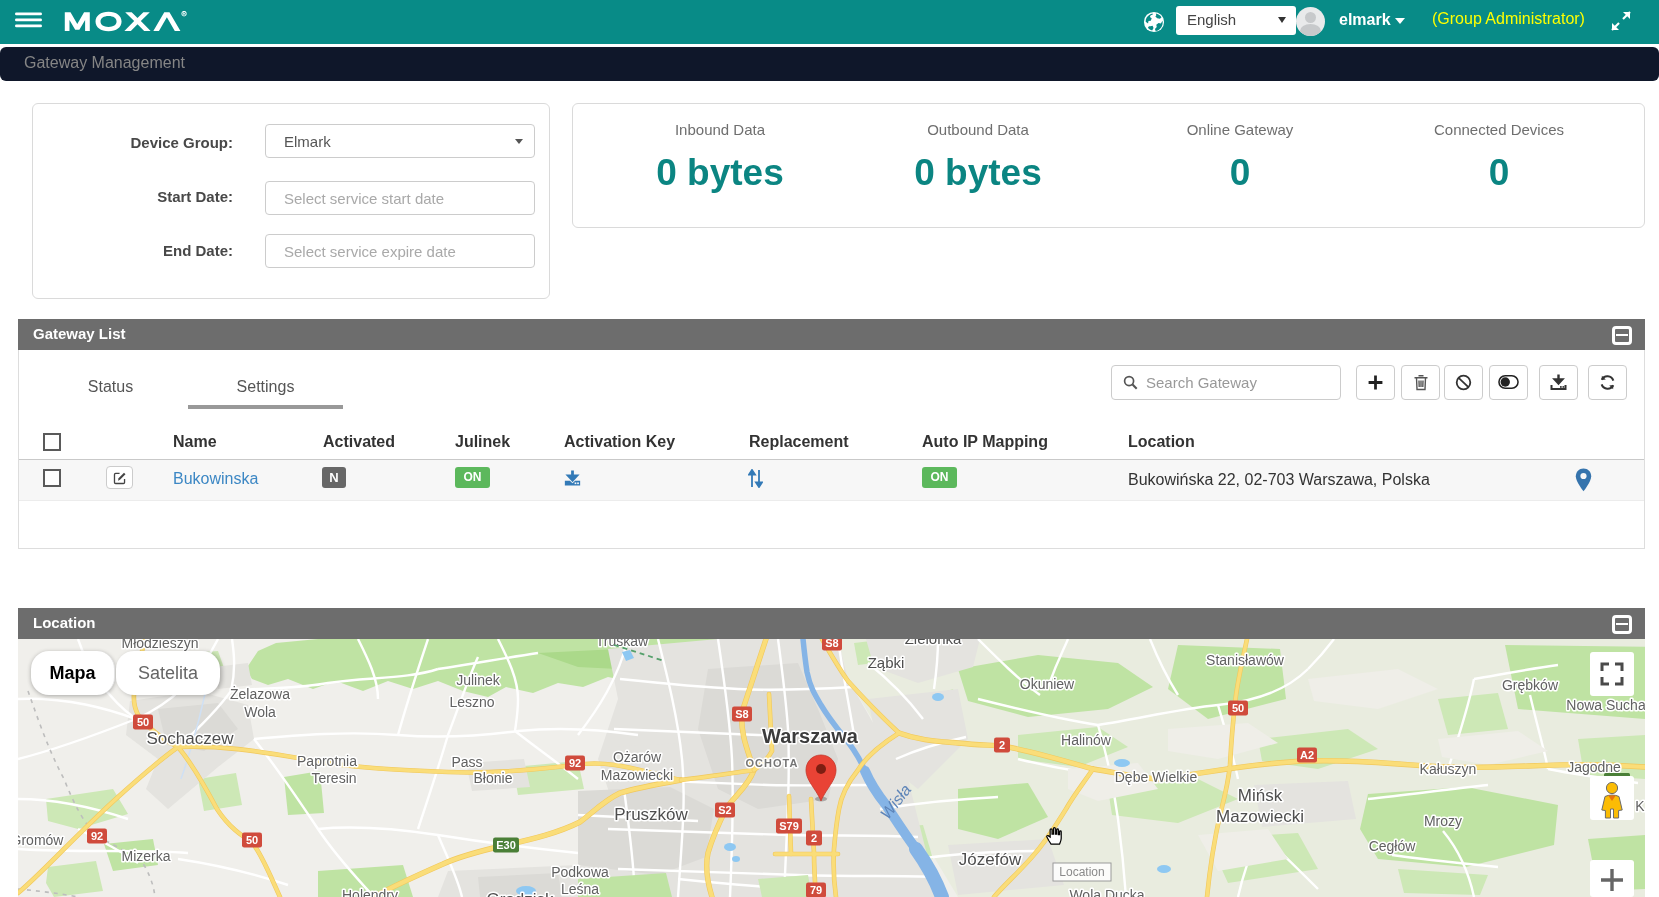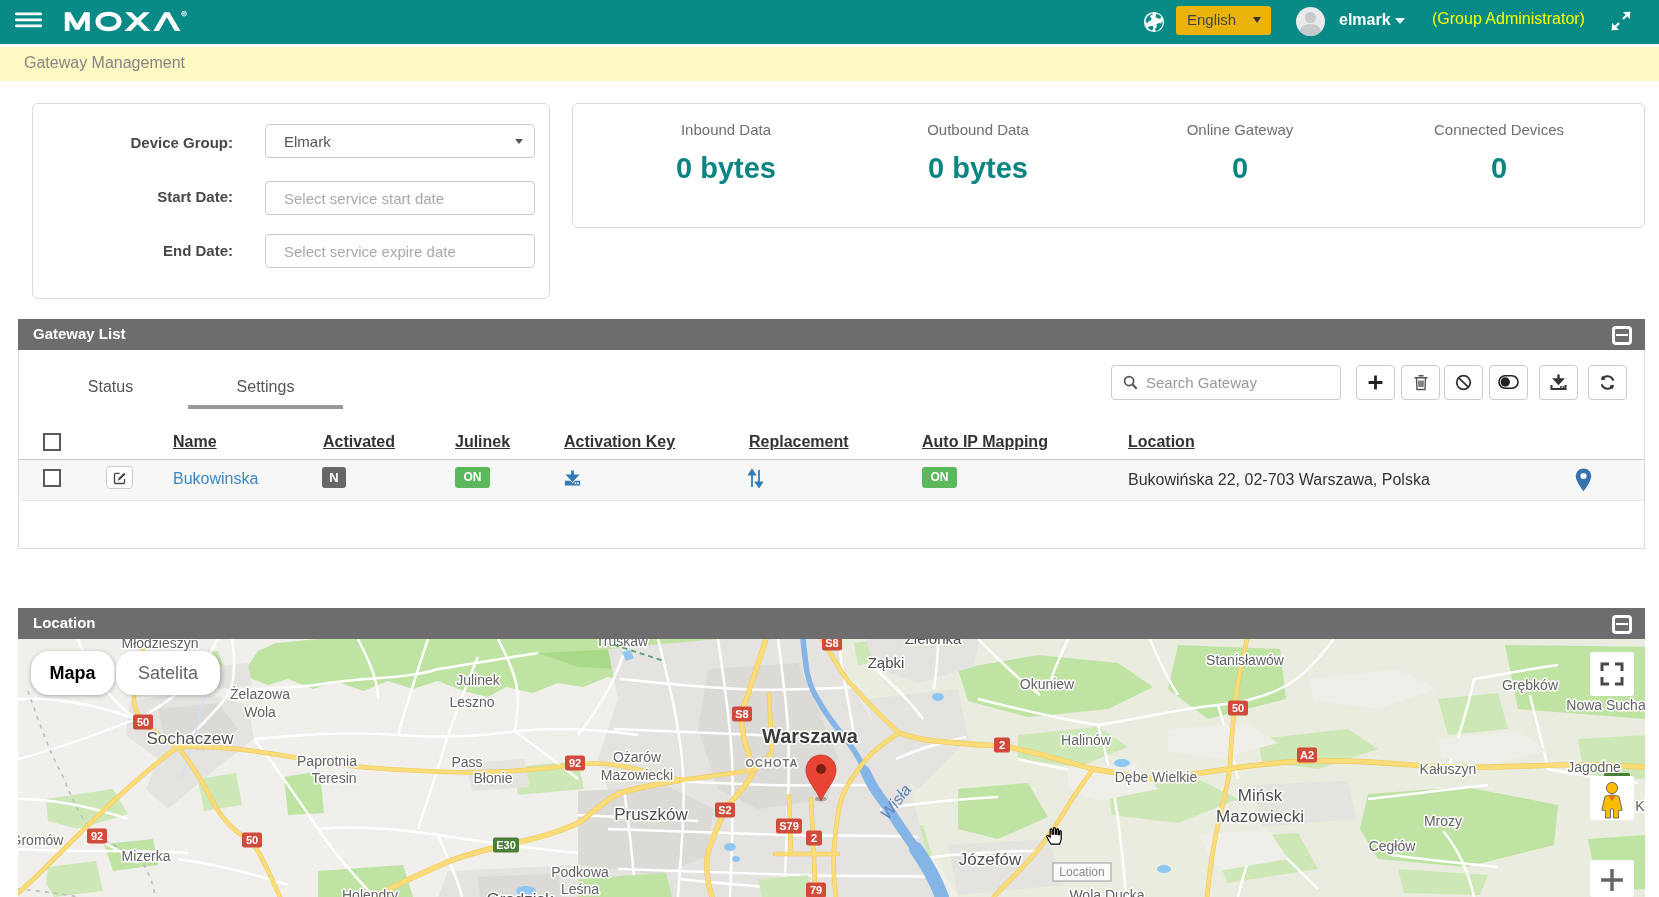--- a/index.html
+++ b/index.html
@@ -3,36 +3,36 @@
 <meta charset="utf-8">
 <style>
 * { margin:0; padding:0; box-sizing:border-box; }
 html,body { width:1659px; height:897px; overflow:hidden; background:#fff;
   font-family:"Liberation Sans", sans-serif; }
 #page { position:relative; width:1659px; height:897px; overflow:hidden; }
 .abs { position:absolute; }
 
 
 #hdr { left:0; top:0; width:1659px; height:44px; background:#088b87; }
-#crumb { left:0; top:47px; width:1659px; height:34px; background:#fef9c3; }
+#crumb { left:0; top:47px; width:1659px; height:34px; background:#0f172a;border-radius:6px; }
 #crumb span { position:absolute; left:24px; top:7px; font-size:16px; color:#858585; }
 
 
 .card { background:#fff; border:1px solid #dadada; border-radius:6px; }
 #filtercard { left:32px; top:103px; width:518px; height:196px; }
 .flabel { position:absolute; width:200px; text-align:right; font-weight:bold;
   font-size:15px; color:#484848; }
 .finput { position:absolute; left:232px; width:270px; height:34px;
   border:1px solid #ccc; border-radius:4px; background:#fff;
   font-size:15px; color:#555; padding-left:18px; display:flex; align-items:center; }
 .ph { color:#a9a9a9; }
 #statcard { left:572px; top:103px; width:1073px; height:125px; }
 .stat { position:absolute; top:0; width:268px; height:125px; text-align:center; }
 .stat .sl { margin-top:17px; font-size:15px; color:#6f6f6f; }
-.stat .sv { margin-top:14px; font-size:29px; font-weight:bold; color:#0b8582; }
+.stat .sv { margin-top:14px; font-size:37px; font-weight:bold; color:#0b8582; }
 
 
 .phead { position:absolute; left:18px; width:1627px; height:31px; background:#6d6d6d; }
 .phead .ptitle { position:absolute; left:15px; top:6px; color:#fff; font-weight:bold; font-size:15px; }
 .collapse-ic { position:absolute; right:13px; top:7px; width:20px; height:19px;
   border:3px solid #fff; border-radius:4px; }
 .collapse-ic:after { content:""; position:absolute; left:1px; right:1px; top:5px;
   border-top:2.5px solid #fff; }
 #gwbody { left:18px; top:350px; width:1627px; height:199px; background:#fff;
   border:1px solid #ddd; border-top:none; }
@@ -44,21 +44,21 @@
 
 #search { position:absolute; left:1092px; top:15px; width:230px; height:35px;
   border:1px solid #ccc; border-radius:4px; }
 #search svg { position:absolute; left:11px; top:9px; }
 #search span { position:absolute; left:34px; top:8px; font-size:15px; color:#999; }
 .tbtn { position:absolute; top:15px; width:39px; height:35px; background:#fff;
   border:1px solid #ccc; border-radius:4px; text-align:center; }
 .tbtn svg { margin-top:8px; }
 
 
-.th { position:absolute; top:83px; font-size:16px; font-weight:bold; color:#333;text-decoration:underline; }
+.th { position:absolute; top:83px; font-size:16px; font-weight:bold; color:#333; }
 #thline { position:absolute; left:0px; top:109px; width:1625px; height:1px; background:#c9c9c9; }
 #row { position:absolute; left:0px; top:110px; width:1625px; height:41px; background:#f7f7f7;
   border-bottom:1px solid #ececec; }
 .cb { position:absolute; width:18px; height:18px; border:2px solid #5a5a5a; background:#fff; }
 .badge { position:absolute; top:7px; height:21px; border-radius:3px; color:#fff;
   font-weight:bold; font-size:13px; text-align:center; line-height:21px; }
 #editbtn { position:absolute; left:87px; top:6px; width:27px; height:23px; background:#fff;
   border:1px solid #ccc; border-radius:4px; text-align:center; }
 
 
@@ -384,21 +384,21 @@
       <circle cx="114.5" cy="4.5" r="2.2" fill="none" stroke="#fff" stroke-width="0.8"></circle>
       <text x="114.5" y="6.2" font-size="4.4" fill="#fff" text-anchor="middle" font-weight="bold">R</text>
     </svg>
     <svg class="abs" style="left:1143px;top:11px;" width="22" height="22" viewBox="0 0 24 24">
       <circle cx="12" cy="12" r="11" fill="#fff"></circle>
       <path fill="#088b87" d="M10.5,2.6 C7.8,3.2 5.4,4.9 4,7.2 C3.2,8.6 2.8,10.2 2.9,11.8 L5.5,13.5 L6,11 L8.5,10.5 L9.5,8 L7.5,6.5 L8.5,4.5 L10.5,4 Z"></path>
       <path fill="#088b87" d="M14,2.7 C16.5,3.2 18.7,4.6 20.2,6.7 L18.5,8.5 L15.5,8 L13.5,6 L14.5,4.5 Z"></path>
       <path fill="#088b87" d="M21.3,10.5 C21.8,13 21.3,15.7 19.8,17.9 C18.4,20 16.2,21.4 13.8,21.9 L13,19.5 L15,17.5 L14.5,15 L17,13 L19.5,13.5 Z"></path>
       <path fill="#088b87" d="M8,16.5 L10.5,16 L11.5,18.5 L10,21.3 C8.2,20.7 6.6,19.6 5.4,18.2 L6.5,16.5 Z"></path>
     </svg>
-    <div class="abs" style="left:1176px;top:6px;width:95px;height:29px;background:#eab308;border-radius:3px;">
+    <div class="abs" style="left:1176px;top:6px;width:120px;height:29px;background:#ffffff;border-radius:3px;">
       <span style="position:absolute;left:11px;top:5px;font-size:15px;color:#444;">English</span>
       <span style="position:absolute;right:10px;top:11px;width:0;height:0;border-left:4.5px solid transparent;border-right:4.5px solid transparent;border-top:6px solid #333;"></span>
     </div>
     <div class="abs" style="left:1296px;top:7px;width:29px;height:29px;border-radius:50%;background:#e9eaeb;overflow:hidden;">
       <div style="position:absolute;left:9px;top:5px;width:11px;height:11px;border-radius:50%;background:#c7c9cb;"></div>
       <div style="position:absolute;left:4px;top:17px;width:21px;height:14px;border-radius:50% 50% 0 0;background:#c7c9cb;"></div>
     </div>
     <span class="abs" style="left:1339px;top:11px;color:#fff;font-weight:bold;font-size:16px;">elmark</span>
     <span class="abs" style="left:1395px;top:18px;width:0;height:0;border-left:5px solid transparent;border-right:5px solid transparent;border-top:6px solid #fff;"></span>
     <span class="abs" style="left:1432px;top:10px;color:#ffff00;font-size:16px;">(Group Administrator)</span>
@@ -422,21 +422,21 @@
     <div class="finput" style="top:77px;">
         <span class="ph">Select service start date</span>
       </div>
     <div class="flabel" style="top:138px;">End Date:</div>
     <div class="finput" style="top:130px;">
         <span class="ph">Select service expire date</span>
       </div>
   </div>
 
   <div class="abs card" id="statcard">
-    <div class="stat" style="left:19px;">
+    <div class="stat" style="left:13px;">
         <div class="sl">Inbound Data</div>
         <div class="sv">0 bytes</div>
       </div>
     <div class="stat" style="left:271px;">
         <div class="sl">Outbound Data</div>
         <div class="sv">0 bytes</div>
       </div>
     <div class="stat" style="left:533px;">
         <div class="sl">Online Gateway</div>
         <div class="sv">0</div>

